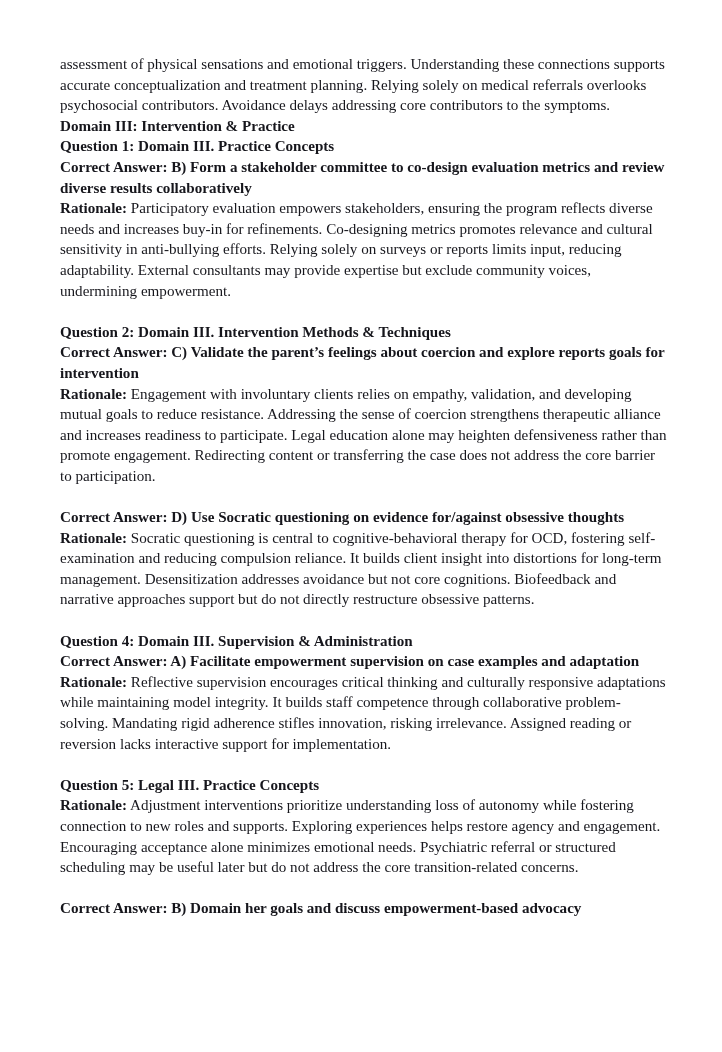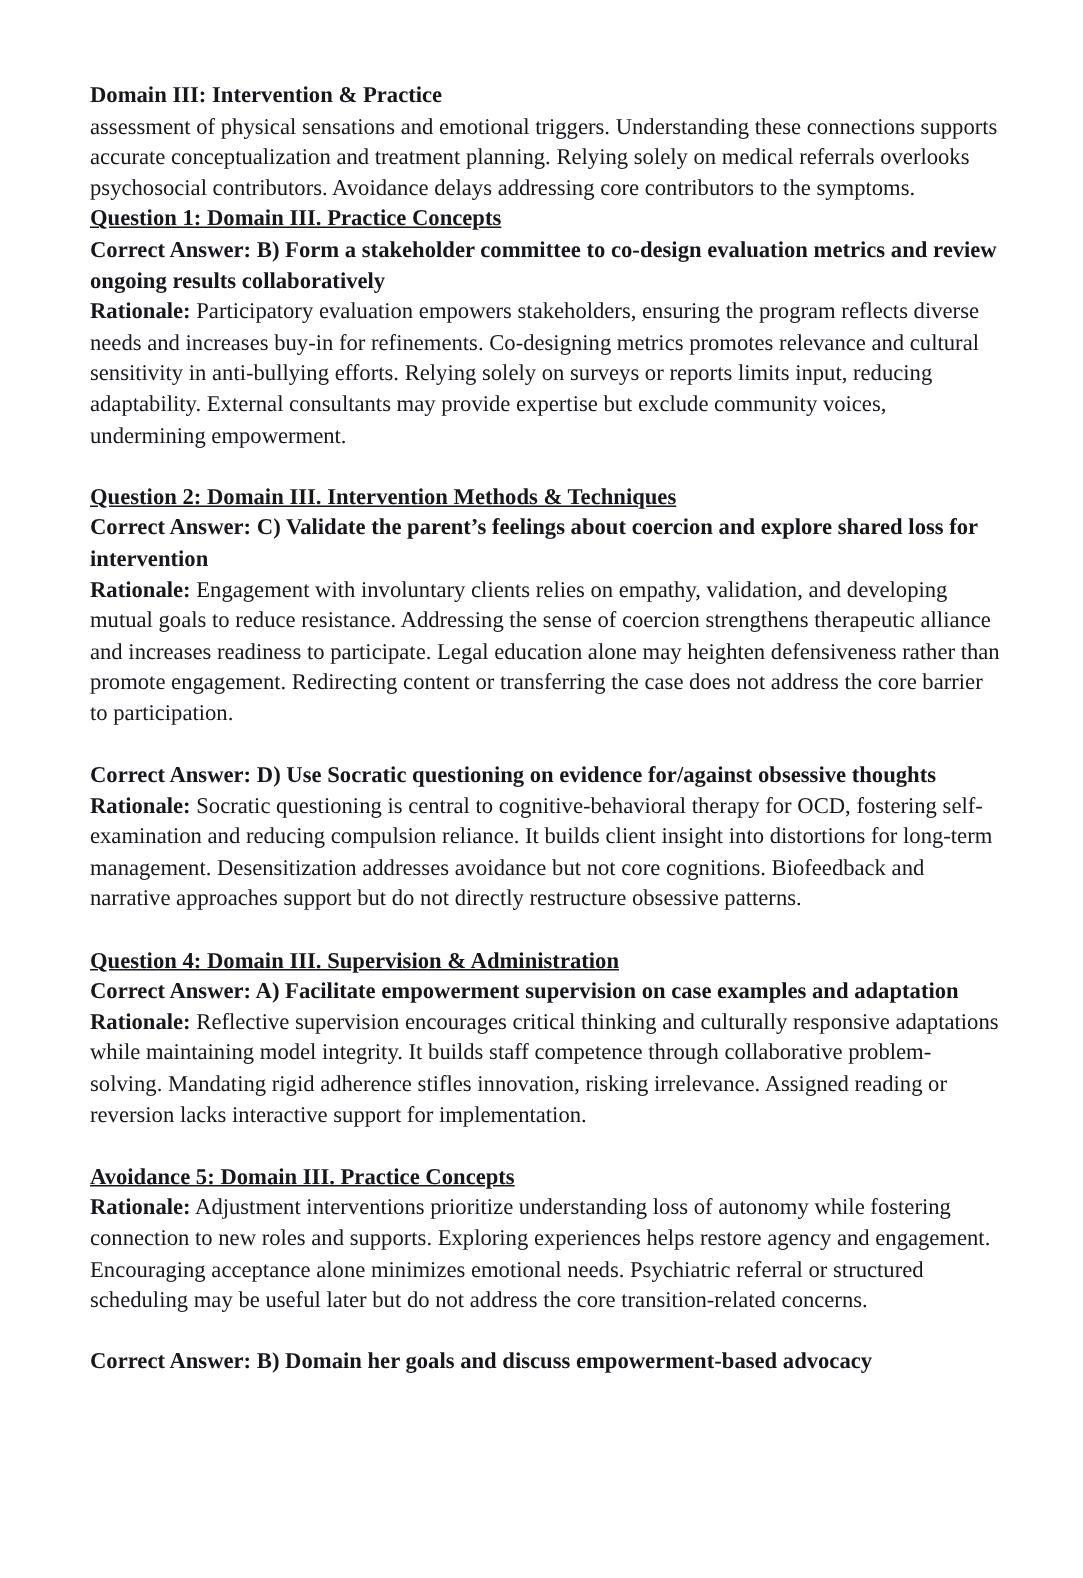--- a/index.html
+++ b/index.html
@@ -37,21 +37,20 @@
   }
   .block:last-child {
     margin-bottom: 0;
   }
   .heading {
     font-weight: bold;
   }
   .q-title {
     font-weight: bold;
     display: block;
-    text-decoration: underline;
   }
   .q-answer {
     font-weight: bold;
     display: block;
   }
   .rat-label {
     font-weight: bold;
   }
   .rat-text {
     font-weight: normal;
@@ -60,49 +59,49 @@
   .rationale {
     display: block;
   }
 </style>
 </head>
 <body>
 
 <div class="page">
   <div class="doc-body">
 
+    <p class="para block">assessment of physical sensations and emotional triggers. Understanding these connections supports accurate conceptualization and treatment planning. Relying solely on medical referrals overlooks psychosocial contributors. Avoidance delays addressing core contributors to the symptoms.</p>
+
     <p class="para block heading">Domain III: Intervention &amp; Practice</p>
-
-    <p class="para block">assessment of physical sensations and emotional triggers. Understanding these connections supports accurate conceptualization and treatment planning. Relying solely on medical referrals overlooks psychosocial contributors. Avoidance delays addressing core contributors to the symptoms.</p>
 
     <div class="block">
       <span class="q-title">Question 1: Domain III. Practice Concepts</span>
-      <span class="q-answer">Correct Answer: B) Form a stakeholder committee to co-design evaluation metrics and review ongoing results collaboratively</span>
+      <span class="q-answer">Correct Answer: B) Form a stakeholder committee to co-design evaluation metrics and review diverse results collaboratively</span>
       <span class="rationale"><span class="rat-label">Rationale:</span><span class="rat-text"> Participatory evaluation empowers stakeholders, ensuring the program reflects diverse needs and increases buy-in for refinements. Co-designing metrics promotes relevance and cultural sensitivity in anti-bullying efforts. Relying solely on surveys or reports limits input, reducing adaptability. External consultants may provide expertise but exclude community voices, undermining empowerment.</span></span>
     </div>
 
     <div class="block">
       <span class="q-title">Question 2: Domain III. Intervention Methods &amp; Techniques</span>
-      <span class="q-answer">Correct Answer: C) Validate the parent’s feelings about coercion and explore shared loss for intervention</span>
+      <span class="q-answer">Correct Answer: C) Validate the parent’s feelings about coercion and explore reports goals for intervention</span>
       <span class="rationale"><span class="rat-label">Rationale:</span><span class="rat-text"> Engagement with involuntary clients relies on empathy, validation, and developing mutual goals to reduce resistance. Addressing the sense of coercion strengthens therapeutic alliance and increases readiness to participate. Legal education alone may heighten defensiveness rather than promote engagement. Redirecting content or transferring the case does not address the core barrier to participation.</span></span>
     </div>
 
     <div class="block">
       <span class="q-answer">Correct Answer: D) Use Socratic questioning on evidence for/against obsessive thoughts</span>
       <span class="rationale"><span class="rat-label">Rationale:</span><span class="rat-text"> Socratic questioning is central to cognitive-behavioral therapy for OCD, fostering self-examination and reducing compulsion reliance. It builds client insight into distortions for long-term management. Desensitization addresses avoidance but not core cognitions. Biofeedback and narrative approaches support but do not directly restructure obsessive patterns.</span></span>
     </div>
 
     <div class="block">
       <span class="q-title">Question 4: Domain III. Supervision &amp; Administration</span>
       <span class="q-answer">Correct Answer: A) Facilitate empowerment supervision on case examples and adaptation</span>
       <span class="rationale"><span class="rat-label">Rationale:</span><span class="rat-text"> Reflective supervision encourages critical thinking and culturally responsive adaptations while maintaining model integrity. It builds staff competence through collaborative problem-solving. Mandating rigid adherence stifles innovation, risking irrelevance. Assigned reading or reversion lacks interactive support for implementation.</span></span>
     </div>
 
     <div class="block">
-      <span class="q-title">Avoidance 5: Domain III. Practice Concepts</span>
+      <span class="q-title">Question 5: Legal III. Practice Concepts</span>
       <span class="rationale"><span class="rat-label">Rationale:</span><span class="rat-text"> Adjustment interventions prioritize understanding loss of autonomy while fostering connection to new roles and supports. Exploring experiences helps restore agency and engagement. Encouraging acceptance alone minimizes emotional needs. Psychiatric referral or structured scheduling may be useful later but do not address the core transition-related concerns.</span></span>
     </div>
 
     <div class="block">
       <span class="q-answer">Correct Answer: B) Domain her goals and discuss empowerment-based advocacy</span>
     </div>
 
   </div>
 </div>
 

